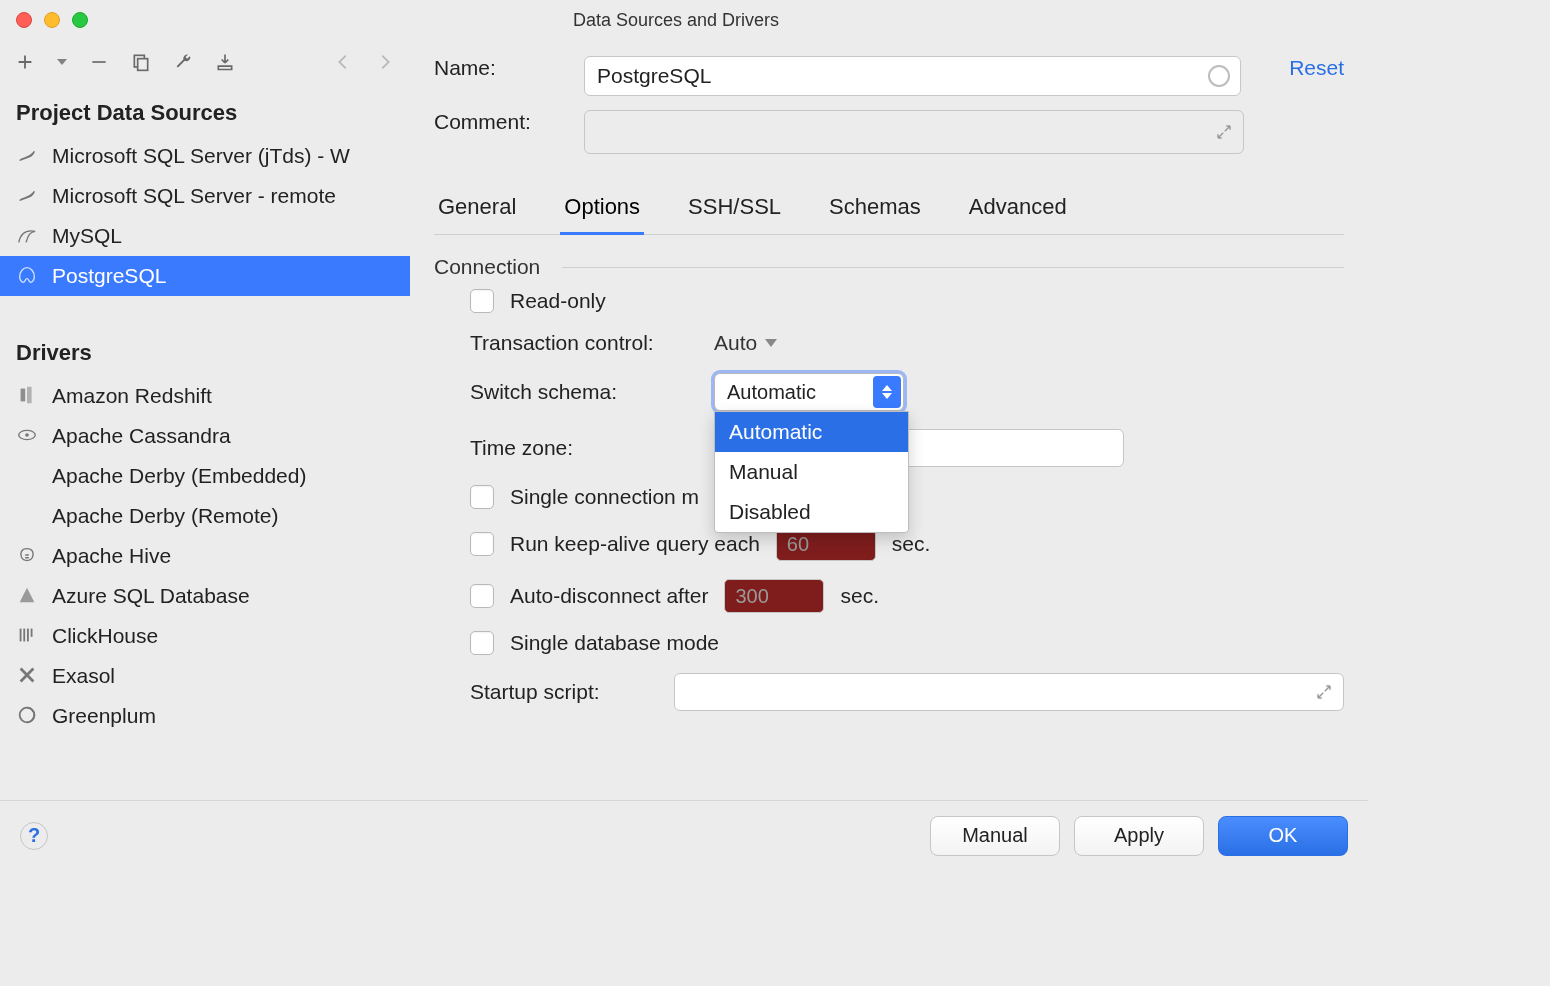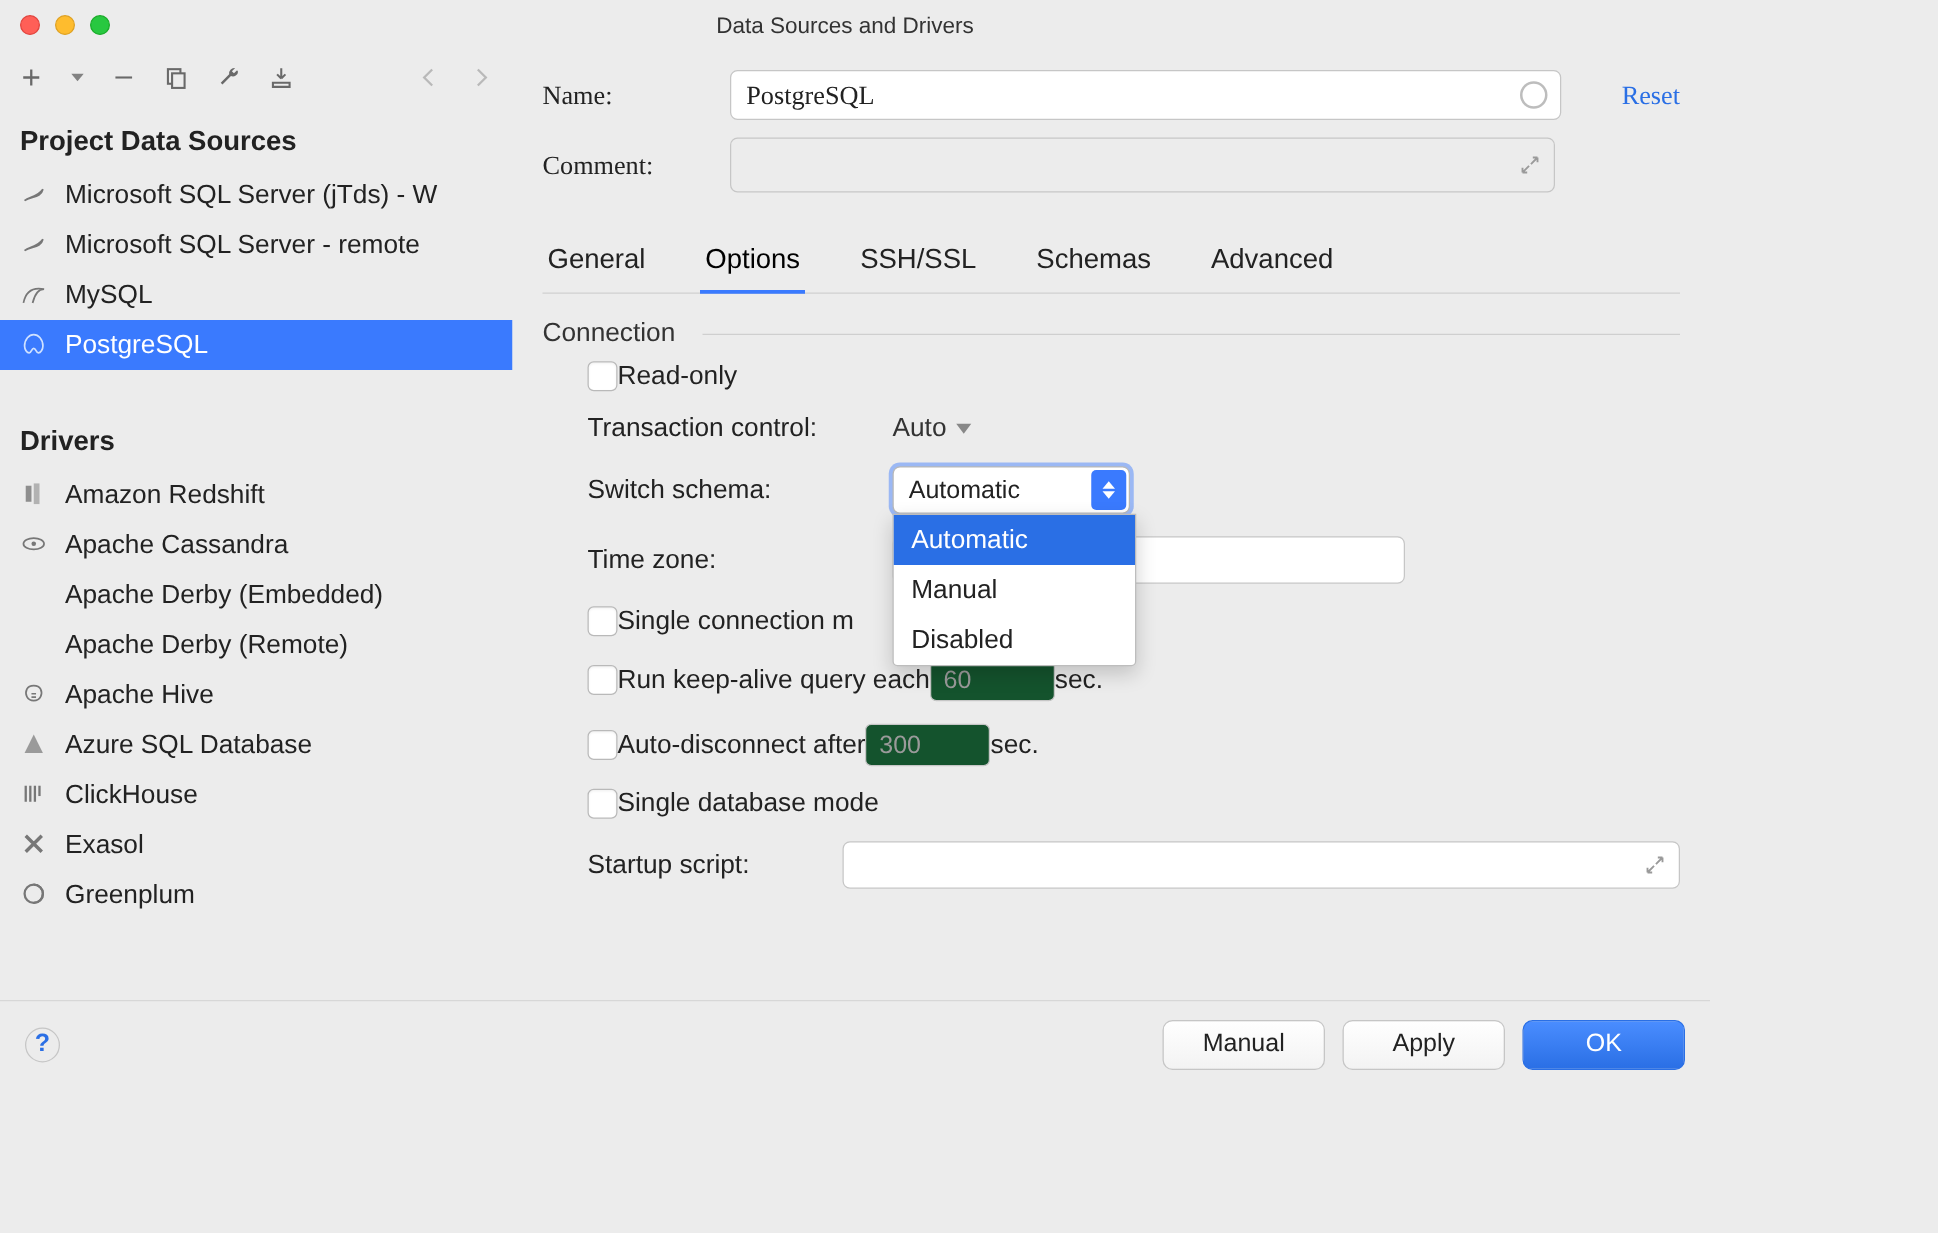--- a/index.html
+++ b/index.html
@@ -51,21 +51,21 @@
   display: flex; align-items: center; gap: 12px;
   padding: 8px 16px; font-size: 21px;
   cursor: pointer;
   white-space: nowrap; overflow: hidden; text-overflow: ellipsis;
 }
 .item .icn { width: 24px; height: 24px; color: #777; flex-shrink:0; }
 .item.selected { background: #3a7afe; color: #fff; }
 .item.selected .icn { color: #cfe1ff; }
 
 .main { flex: 1; display: flex; flex-direction: column; padding: 16px 24px 0 24px; background: #ececec; min-width:0; }
-.row { display: flex; align-items: center; gap: 20px; margin-bottom: 14px; font-family: Liberation Serif, serif; }
+.row { display: flex; align-items: flex-start; gap: 20px; margin-bottom: 14px; }
 .lbl { width: 130px; font-size: 21px; color: #222; }
 .textfield {
   flex: 1; height: 40px; border: 1px solid #c6c6c6; border-radius: 6px;
   background: #fff; padding: 0 12px; display:flex; align-items:center; font-size: 21px;
 }
 .field-with-circle { position: relative; }
 .status-circle {
   width: 22px; height: 22px; border-radius: 50%; border: 2px solid #bdbdbd;
   position: absolute; right: 10px; top: 50%; transform: translateY(-50%);
 }
@@ -74,21 +74,21 @@
 
 .tabs { display: flex; gap: 40px; border-bottom: 1px solid #d0d0d0; margin-top: 16px; }
 .tab { padding: 10px 4px 12px 4px; font-size: 22px; color: #222; cursor:pointer; }
 .tab.active { color: #000; border-bottom: 3px solid #3a7afe; margin-bottom: -1px; }
 
 .section-hdr { display:flex; align-items:center; gap:22px; margin: 20px 0 10px 0; }
 .section-hdr .sh-label { font-size: 21px; color: #333; }
 .section-hdr .sh-line { flex:1; height:1px; background:#cfcfcf; }
 
 .form-area { padding-left: 36px; display:flex; flex-direction:column; gap: 18px; }
-.chk-row { display:flex; align-items:center; font-size: 21px; }
+.chk-row { display:flex; align-items:center; gap: 16px; font-size: 21px; }
 .chk { width: 24px; height: 24px; border: 1px solid #b9b9b9; border-radius: 5px; background:#fff; flex-shrink:0; box-shadow: inset 0 1px 2px rgba(0,0,0,0.06);}
 .inline-lbl { font-size: 21px; }
 .val-dd { color:#333; display:flex; align-items:center; gap:8px; cursor:pointer; }
 .caret { width:0; height:0; border-left:6px solid transparent; border-right:6px solid transparent; border-top:8px solid #888; }
 
 .select-wrap {
   position: relative; display:inline-flex; align-items:center;
   height: 38px; border:1px solid #b8b8b8; border-radius:6px; background:#fff;
   padding: 0 34px 0 12px; font-size:20px; min-width: 190px;
   box-shadow: 0 0 0 3px rgba(58,122,254,0.45);
@@ -100,21 +100,21 @@
 
 .dropdown-popup {
   position:absolute; top: 38px; left:0; width: 195px;
   background:#fff; border:1px solid #bdbdbd; border-radius:0 0 4px 4px;
   box-shadow: 0 6px 16px rgba(0,0,0,0.18);
   z-index: 50;
 }
 .dd-opt { padding: 8px 14px; font-size:21px; cursor:pointer; }
 .dd-opt.sel { background:#2a6fe5; color:#fff; }
 
-.mini-input { width: 100px; height: 34px; border:1px solid #c6c6c6; border-radius:5px; background:#14532d; color:#9a9a9a; padding:0 10px; font-size:20px; display:flex; align-items:center; }
+.mini-input { width: 100px; height: 34px; border:1px solid #c6c6c6; border-radius:5px; background:#7f1d1d; color:#9a9a9a; padding:0 10px; font-size:20px; display:flex; align-items:center; }
 
 .footer {
   border-top: 1px solid #d7d7d7; background:#ececec;
   height: 70px; display:flex; align-items:center; padding: 0 20px; gap:14px;
 }
 .help-btn { width:28px; height:28px; border:1px solid #c6c6c6; border-radius:50%; color:#2a6fe5; display:flex; align-items:center; justify-content:center; font-weight:700; cursor:pointer; }
 .footer-sep { flex:1; }
 .btn { min-width: 130px; height: 40px; border:1px solid #c6c6c6; border-radius:8px; background:linear-gradient(#fff,#f3f3f3); font-size:20px; display:flex; align-items:center; justify-content:center; cursor:pointer; }
 .btn.primary { background: linear-gradient(#4a8dff,#2a6fe5); color:#fff; border-color:#2a6fe5; }
 

